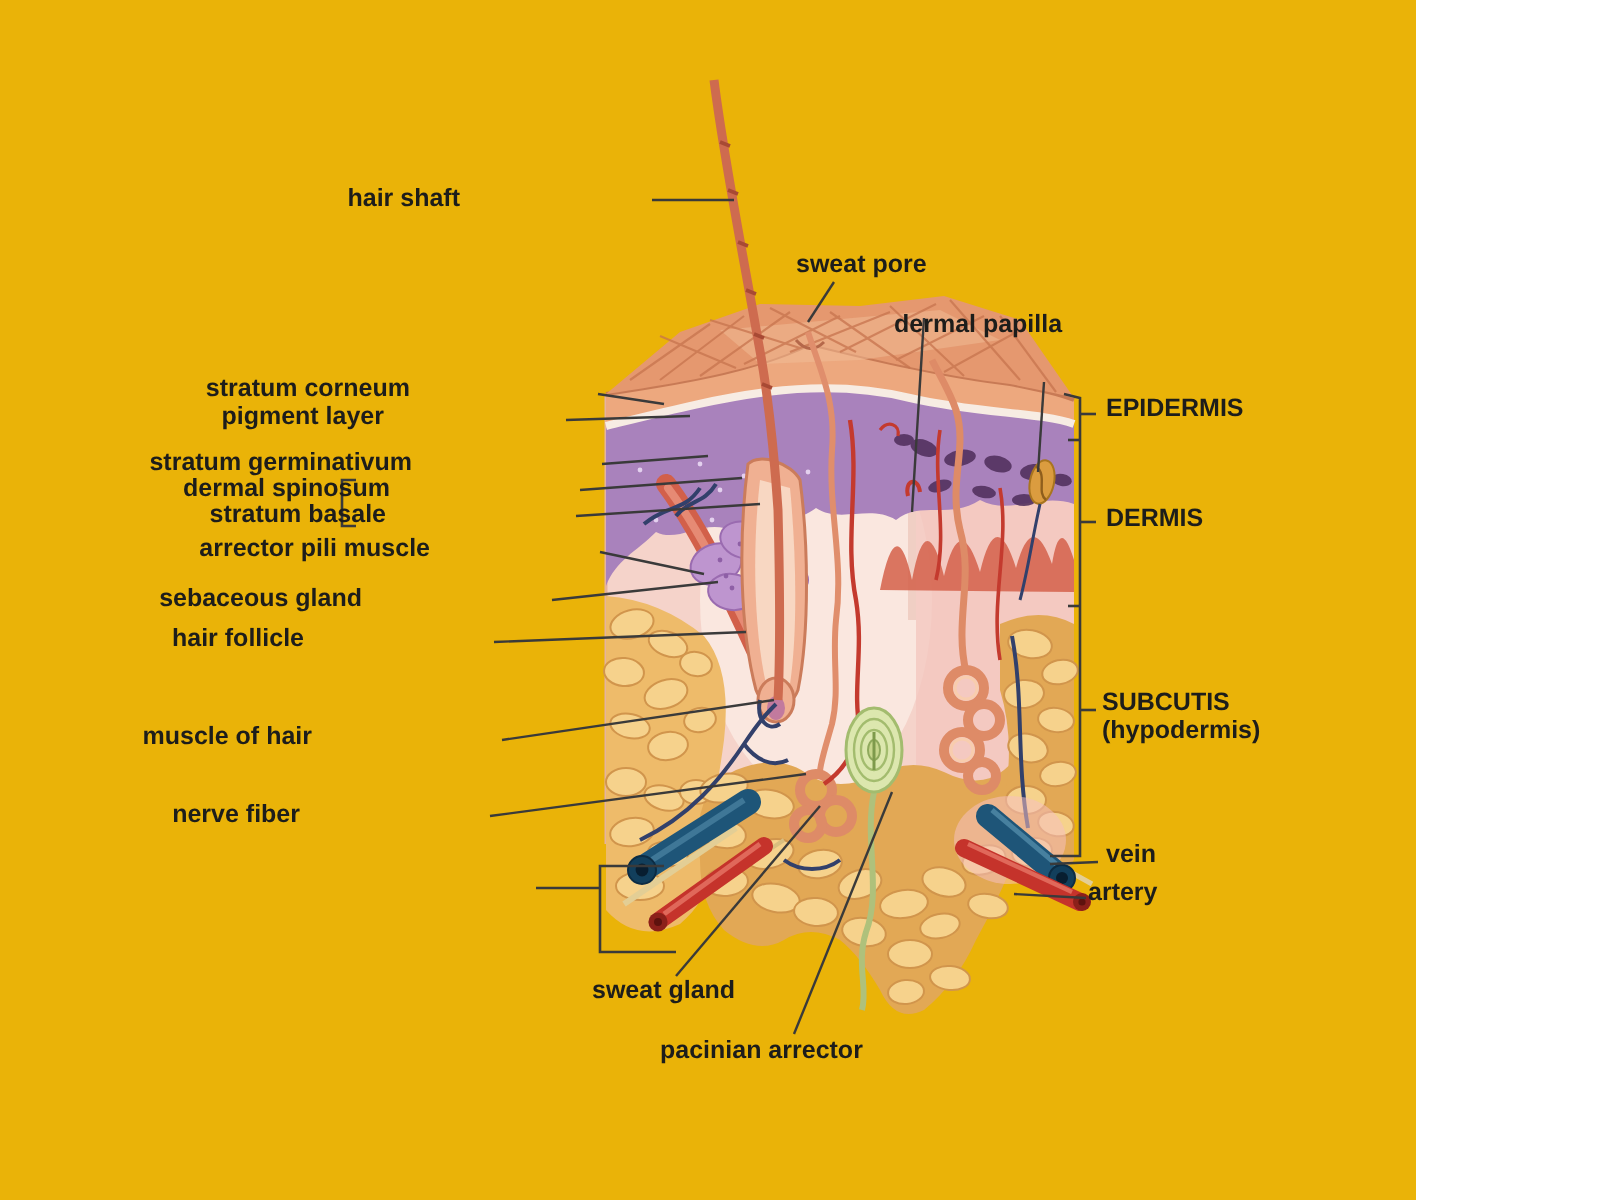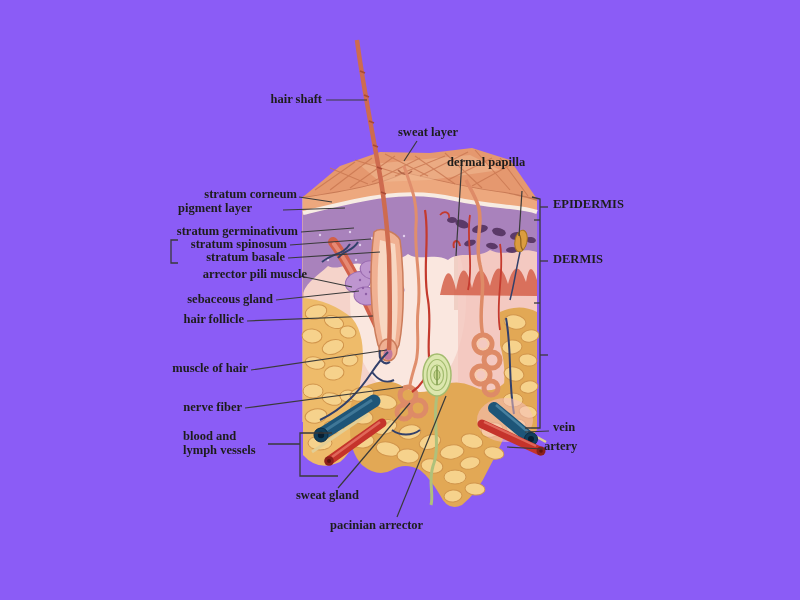--- a/index.html
+++ b/index.html
@@ -1,17 +1,17 @@
 <!DOCTYPE html>
 <html><head>
 <meta charset="utf-8">
 <style>
   html,body{margin:0;padding:0;background:#ffffff;}
-  .stage{position:relative;width:800px;height:600px;background:#8b5cf6;overflow:hidden;
-         font-family:Liberation Serif, serif;}
+  .stage{position:relative;width:708px;height:600px;background:#eab308;overflow:hidden;
+         font-family:Liberation Sans, sans-serif;}
   .stage svg{position:absolute;left:0;top:0;}
   .lbl{position:absolute;font-weight:bold;font-size:12.5px;line-height:14px;color:#1d1d1b;
        white-space:nowrap;}
   .lbl.r{text-align:right;}
   .lbl span{display:block;}
 </style>
 </head>
 <body>
 
 <div class="stage">
@@ -287,35 +287,35 @@
       <path d="M532,197 L540,199 L540,428 L525,428"></path>
       <path d="M540,207 L548,207"></path>
       <path d="M540,220 L534,220"></path>
       <path d="M540,261 L548,261"></path>
       <path d="M540,303 L534,303"></path>
       <path d="M540,355 L548,355"></path>
     </g>
   </svg>
 
   <div class="lbl r" style="right:478px;top:92px;">hair shaft</div>
-  <div class="lbl" style="left:398px;top:125px;">sweat layer</div>
+  <div class="lbl" style="left:398px;top:125px;">sweat pore</div>
   <div class="lbl" style="left:447px;top:142px;margin-top:13px;">dermal papilla</div>
   <div class="lbl r" style="right:503px;top:187px;">stratum corneum</div>
-  <div class="lbl r" style="right:548px;top:201px;margin-left:16px;">pigment layer</div>
+  <div class="lbl r" style="right:516px;top:201px;margin-left:16px;">pigment layer</div>
   <div class="lbl r" style="right:502px;top:224px;">stratum germinativum</div>
-  <div class="lbl r" style="right:513px;top:237px;">stratum spinosum</div>
+  <div class="lbl r" style="right:513px;top:237px;">dermal spinosum</div>
   <div class="lbl r" style="right:515px;top:250px;">stratum basale</div>
   <div class="lbl r" style="right:493px;top:267px;">arrector pili muscle</div>
   <div class="lbl r" style="right:527px;top:292px;">sebaceous gland</div>
   <div class="lbl r" style="right:556px;top:312px;">hair follicle</div>
   <div class="lbl r" style="right:552px;top:361px;">muscle of hair</div>
   <div class="lbl r" style="right:558px;top:400px;">nerve fiber</div>
-  <div class="lbl" style="left:183px;top:429px;">
-    <span>blood and</span>
-    <span>lymph vessels</span>
-  </div>
   <div class="lbl" style="left:296px;top:488px;">sweat gland</div>
   <div class="lbl" style="left:330px;top:518px;">pacinian arrector</div>
   <div class="lbl" style="left:553px;top:197px;">EPIDERMIS</div>
   <div class="lbl" style="left:553px;top:252px;">DERMIS</div>
+  <div class="lbl" style="left:551px;top:344px;">
+    <span>SUBCUTIS</span>
+    <span>(hypodermis)</span>
+  </div>
   <div class="lbl" style="left:553px;top:420px;">vein</div>
   <div class="lbl" style="left:544px;top:439px;">artery</div>
 </div>
 
 </body></html>

